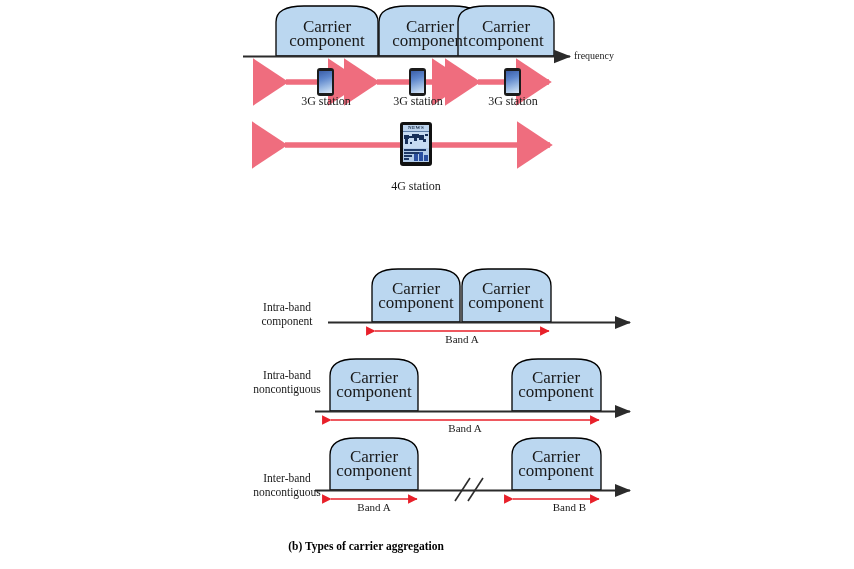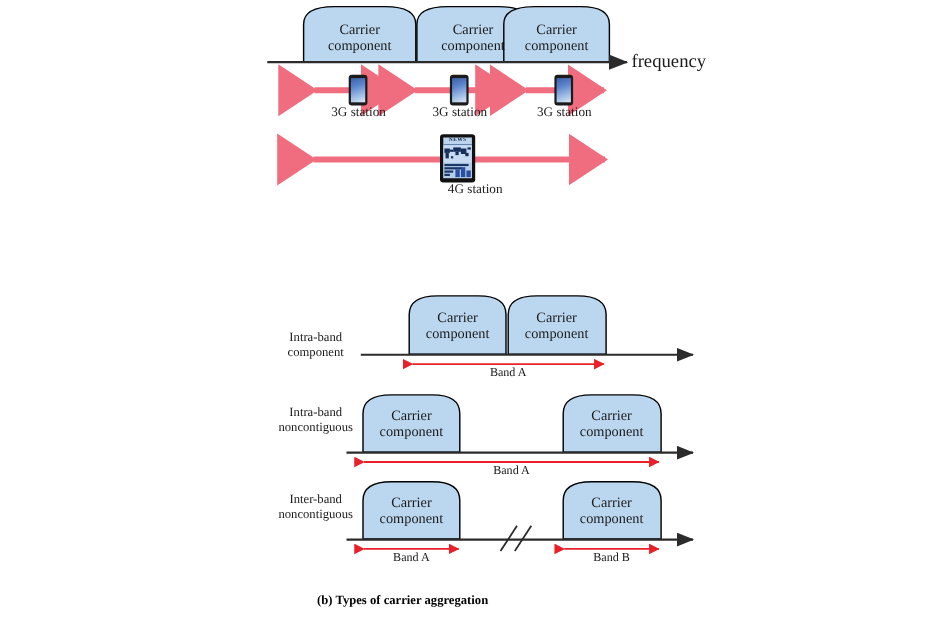--- a/index.html
+++ b/index.html
@@ -16,26 +16,26 @@
   .lbl{
     position:absolute;
     font-family:"Liberation Serif", serif;
     font-size:11px;
     line-height:13px;
     color:#1a1a1a;
     text-align:center;
     white-space:nowrap;
   }
   .cc-label{
-    font-size:13px;
+    font-size:17px;
     line-height:14px;
     white-space:normal;
     width:84px;
   }
-  .axis-label{font-size:17px;}
+  .axis-label{font-size:10px;}
   .side-label{
     font-size:11.5px;
     line-height:14px;
     text-align:center;
     width:110px;
     white-space:normal;
   }
   .band-label{font-size:11px;}
   .station-label{font-size:12px;}
   .caption{
@@ -219,21 +219,21 @@
         <i style="left:1px;top:4px;width:16px;height:2px;"></i>
         <i style="left:1px;top:7px;width:8px;height:2px;"></i>
         <i style="left:1px;top:10px;width:5px;height:2px;"></i>
         <i class="bluechunk" style="left:11px;top:6px;width:4px;height:7px;"></i>
         <i class="bluechunk" style="left:16px;top:4px;width:4px;height:9px;"></i>
         <i class="bluechunk" style="left:21px;top:7px;width:4px;height:6px;"></i>
       </div>
     </div>
   </div>
 
-  <div class="lbl station-label" style="left:386px;top:165px;width:60px;margin-left:16px;">4G station</div>
+  <div class="lbl station-label" style="left:386px;top:180px;width:60px;">4G station</div>
 
 
   <div class="lbl side-label" style="left:232px;top:300px;">
     <div>Intra-band</div>
     <div>component</div>
   </div>
   <div class="lbl cc-label" style="left:374px;top:282px;">
     <div>Carrier</div>
     <div>component</div>
   </div>
@@ -250,30 +250,30 @@
   <div class="lbl cc-label" style="left:332px;top:371px;">
     <div>Carrier</div>
     <div>component</div>
   </div>
   <div class="lbl cc-label" style="left:514px;top:371px;">
     <div>Carrier</div>
     <div>component</div>
   </div>
   <div class="lbl band-label" style="left:435px;top:422px;width:60px;">Band A</div>
 
-  <div class="lbl side-label" style="left:232px;top:447px;">
+  <div class="lbl side-label" style="left:232px;top:471px;">
     <div>Inter-band</div>
     <div>noncontiguous</div>
   </div>
   <div class="lbl cc-label" style="left:332px;top:450px;">
     <div>Carrier</div>
     <div>component</div>
   </div>
   <div class="lbl cc-label" style="left:514px;top:450px;">
     <div>Carrier</div>
     <div>component</div>
   </div>
   <div class="lbl band-label" style="left:344px;top:501px;width:60px;">Band A</div>
-  <div class="lbl band-label" style="left:526px;top:501px;width:60px;">Band B</div>
+  <div class="lbl band-label" style="left:526px;top:501px;width:60px;text-align:right;">Band B</div>
 
   <div class="caption" style="left:0px;top:540px;width:732px;">(b) Types of carrier aggregation</div>
 
 </div>
 
 </body></html>

